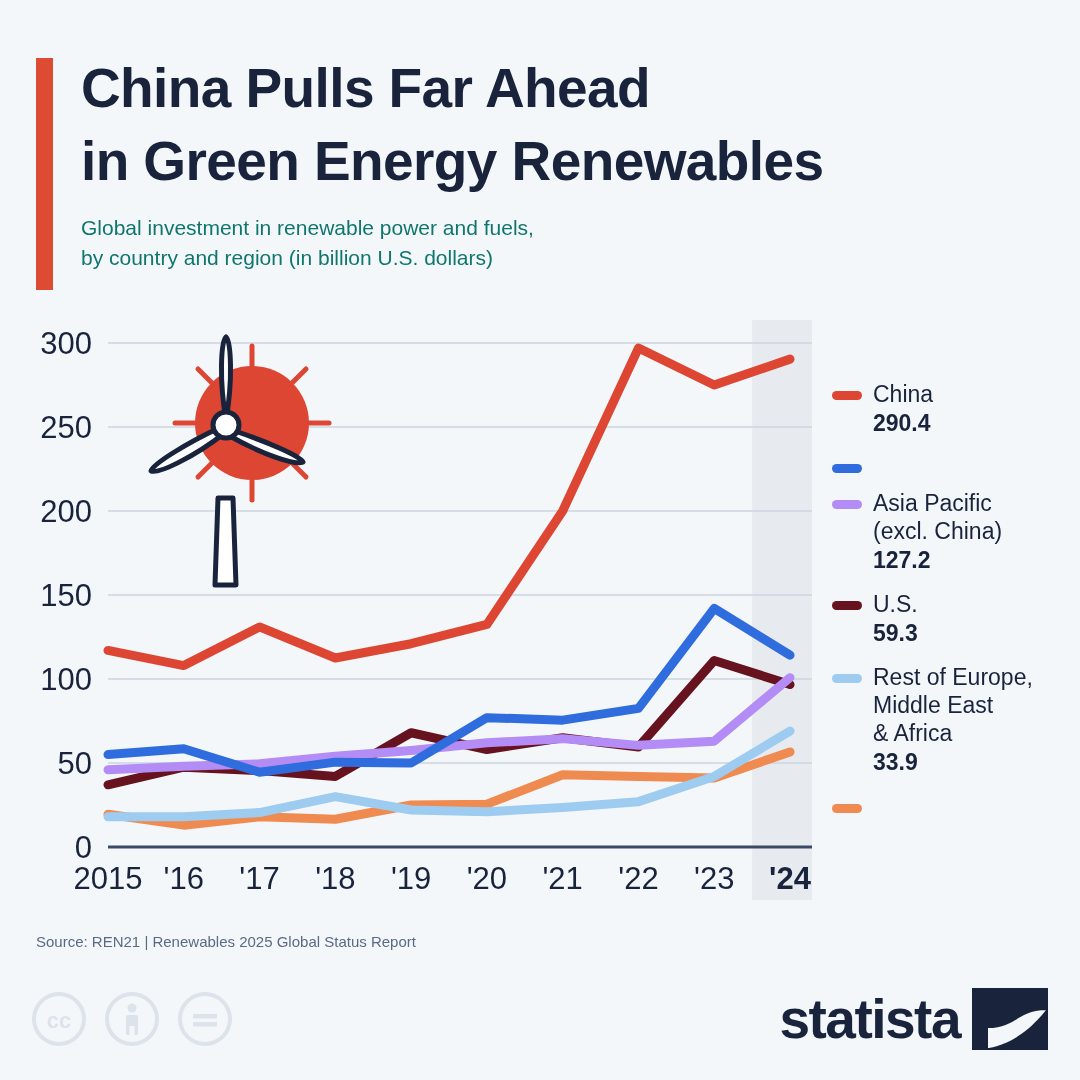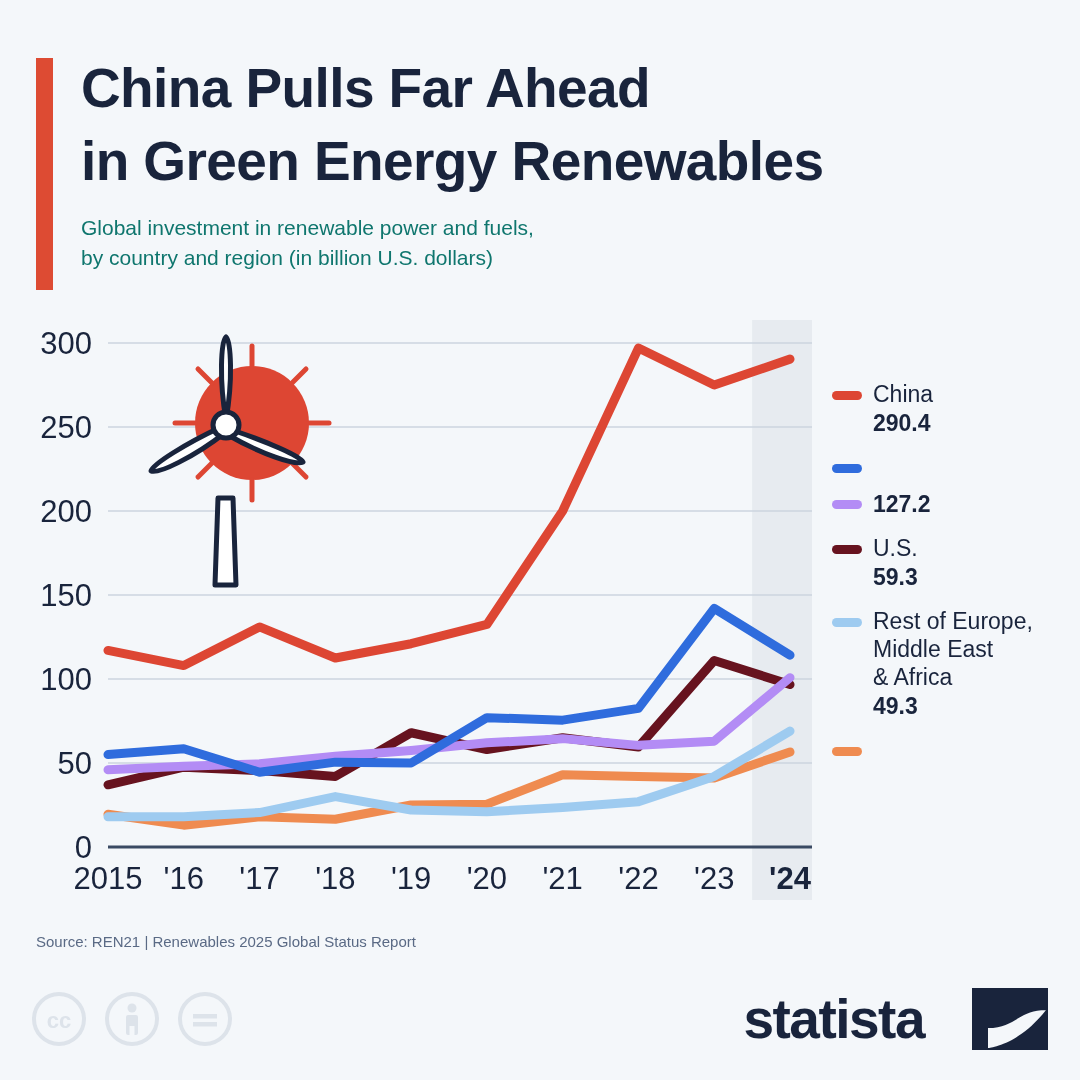--- a/index.html
+++ b/index.html
@@ -107,21 +107,20 @@
     top: 990px;
     display: flex;
     gap: 15px;
   }
   #statista-logo {
     position: absolute;
     right: 32px;
     top: 988px;
     display: flex;
     align-items: center;
-    gap: 36px;
   }
   #statista-wordmark {
     color: #19243c;
     font-size: 55px;
     font-weight: bold;
     letter-spacing: -1.5px;
     line-height: 1;
   }
 </style>
 </head>
@@ -209,37 +208,39 @@
         <div class="legend-label">China</div>
         <div class="legend-value">290.4</div>
       </div>
     </div>
     <div class="legend-item">
       <div class="legend-swatch" style="background: rgb(47, 108, 221);"></div>
     </div>
     <div class="legend-item">
       <div class="legend-swatch" style="background: rgb(179, 140, 245);"></div>
       <div class="legend-text">
+        <div class="legend-label">Asia Pacific
+(excl. China)</div>
         <div class="legend-value">127.2</div>
       </div>
     </div>
     <div class="legend-item">
       <div class="legend-swatch" style="background: rgb(103, 19, 31);"></div>
       <div class="legend-text">
         <div class="legend-label">U.S.</div>
         <div class="legend-value">59.3</div>
       </div>
     </div>
     <div class="legend-item">
       <div class="legend-swatch" style="background: rgb(158, 203, 240);"></div>
       <div class="legend-text">
         <div class="legend-label">Rest of Europe,
 Middle East
 &amp; Africa</div>
-        <div class="legend-value">49.3</div>
+        <div class="legend-value">33.9</div>
       </div>
     </div>
     <div class="legend-item">
       <div class="legend-swatch" style="background: rgb(239, 139, 80);"></div>
     </div>
   </div>
 
 <div id="source">Source: REN21 | Renewables 2025 Global Status Report</div>
 
 <div id="cc-icons">

